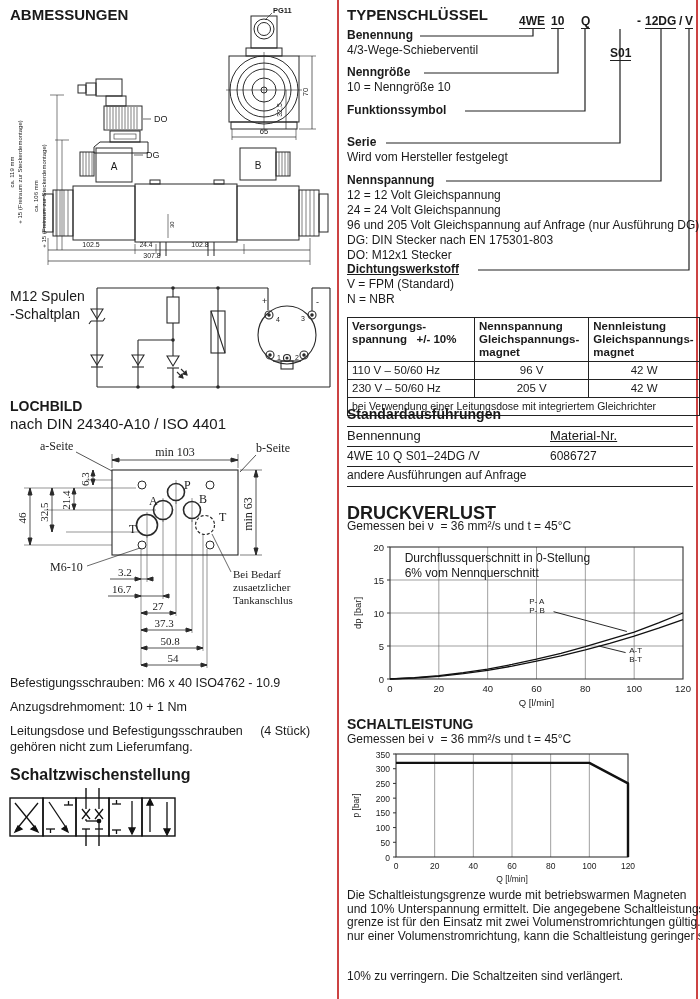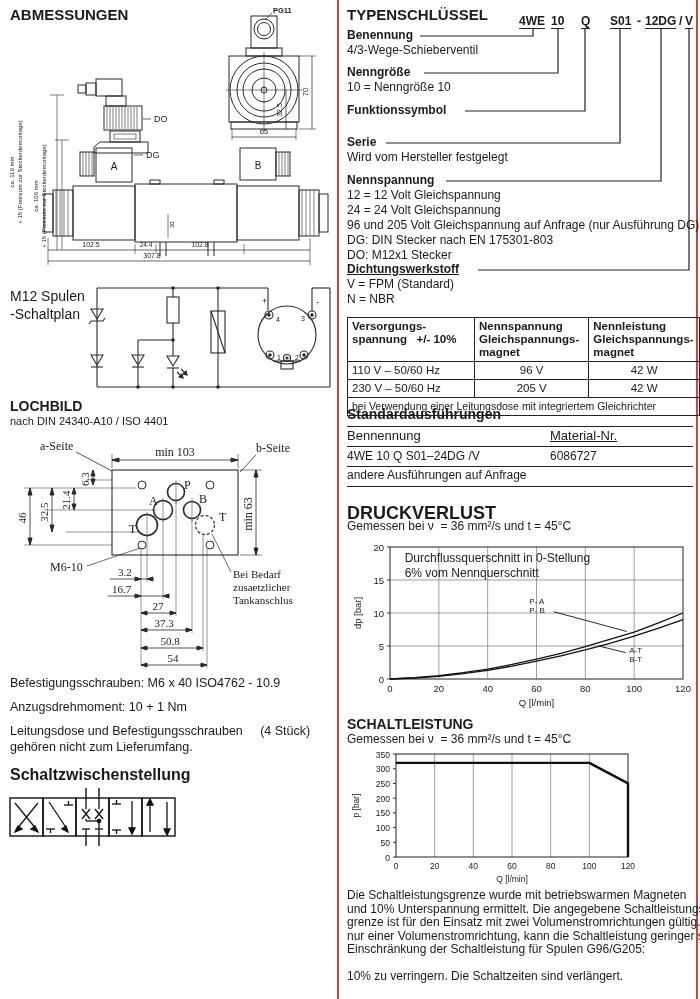--- a/index.html
+++ b/index.html
@@ -211,21 +211,21 @@
     </g>
     <text x="174" y="23" font-size="9">+</text>
     <text x="228" y="24" font-size="9">-</text>
     <text x="188" y="41" font-size="7">4</text>
     <text x="213" y="40" font-size="7">3</text>
     <text x="189" y="79" font-size="7">1</text>
     <text x="207" y="79" font-size="7">2</text>
   </svg>
 
   <div class="t b" style="left:10px;top:398px;font-size:14px;text-align:center;">LOCHBILD</div>
-  <div class="t" style="left:10px;top:415px;font-size:11px;">nach DIN 24340-A10 / ISO 4401</div>
+  <div class="t" style="left:10px;top:415px;font-size:15px;">nach DIN 24340-A10 / ISO 4401</div>
 
   <svg width="340" height="240" viewBox="0 0 340 240" style="left:0;top:432px;">
     <g stroke="#2a2a2a" fill="none">
       <line x1="76" y1="20" x2="112" y2="39" stroke-width="0.8"></line>
       <line x1="256" y1="23" x2="240" y2="40" stroke-width="0.8"></line>
       <line x1="112" y1="22" x2="112" y2="36" stroke-width="0.6"></line>
       <line x1="238" y1="22" x2="238" y2="36" stroke-width="0.6"></line>
       <line x1="112" y1="28" x2="238" y2="28" stroke-width="0.8"></line>
       <polygon points="112,28 119,26 119,30" fill="#2a2a2a"></polygon>
         <polygon points="238,28 231,26 231,30" fill="#2a2a2a"></polygon>
@@ -385,21 +385,21 @@
       <line x1="159" y1="14" x2="159" y2="43" fill="none"></line>
         <polygon points="159,47 156,41 162,41"></polygon>
     </g>
   </svg>
 
   <div class="t b" style="left:347px;top:6px;font-size:15px;">TYPENSCHLÜSSEL</div>
 
   <span class="codeseg" style="left:519px;">4WE</span>
   <span class="codeseg" style="left:551px;">10</span>
   <span class="codeseg" style="left:581px;">Q</span>
-  <span class="codeseg" style="left:610px;">S01</span>
+  <span class="codeseg" style="left:610px;margin-top:32px;">S01</span>
   <span class="codesep" style="left:637px;">-</span>
   <span class="codeseg" style="left:645px;">12DG</span>
   <span class="codesep" style="left:679px;">/</span>
   <span class="codeseg" style="left:685px;">V</span>
 
   <svg width="700" height="310" viewBox="0 0 700 310" style="left:0;top:0;pointer-events:none;">
     <g stroke="#222" stroke-width="1.2" fill="none">
       <polyline points="420,36 533,36 533,29"></polyline>
       <polyline points="424,73 558,73 558,29"></polyline>
       <polyline points="465,111 585,111 585,29"></polyline>
@@ -548,16 +548,15 @@
       <text x="45" y="10.5" text-anchor="end" font-size="8.5" fill="#222">350</text>
       <text x="167" y="135" text-anchor="middle" font-size="8.5" fill="#222">Q [l/min]</text>
       <text x="14" y="58.5" text-anchor="middle" font-size="8.5" fill="#222" transform="rotate(-90 14 58.5)">p [bar]</text>
       <polyline points="51,15.828571428571436 244.33333333333334,15.828571428571436 283,36.42857142857143 283,110" fill="none" stroke="#111" stroke-width="2.4" stroke-linejoin="round"></polyline>
     </svg>
 
   <div class="t" style="left:347px;top:889px;font-size:12px;">Die Schaltleistungsgrenze wurde mit betriebswarmen Magneten</div>
   <div class="t" style="left:347px;top:902.5px;font-size:12px;">und 10% Unterspannung ermittelt. Die angegebene Schaltleistungs-</div>
   <div class="t" style="left:347px;top:916px;font-size:12px;">grenze ist für den Einsatz mit zwei Volumenstromrichtungen gültig. Bei</div>
   <div class="t" style="left:347px;top:929.5px;font-size:12px;">nur einer Volumenstromrichtung, kann die Schaltleistung geringer sein.</div>
-  <div class="t" style="left:347px;top:943px;font-size:12px;">Einschränkung der Schaltleistung für Spulen G96/G205:</div>
   <div class="t" style="left:347px;top:970px;font-size:12px;">10% zu verringern. Die Schaltzeiten sind verlängert.</div>
 
 </div>
 
 </body></html>

